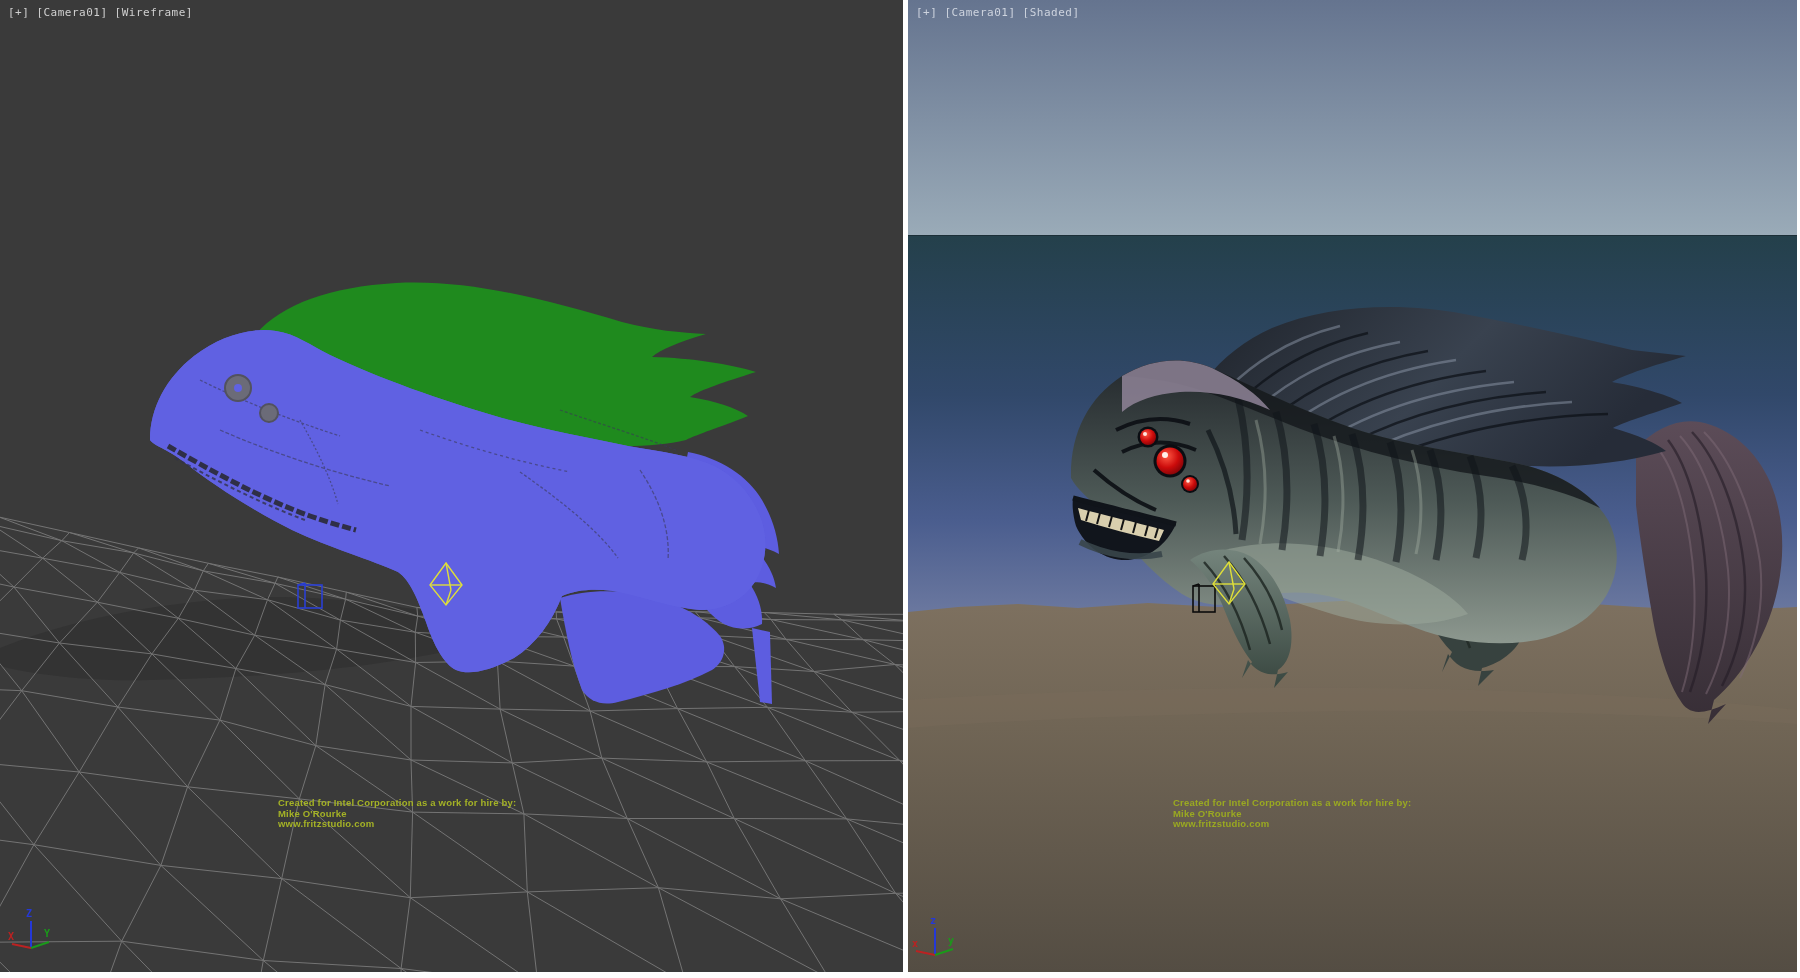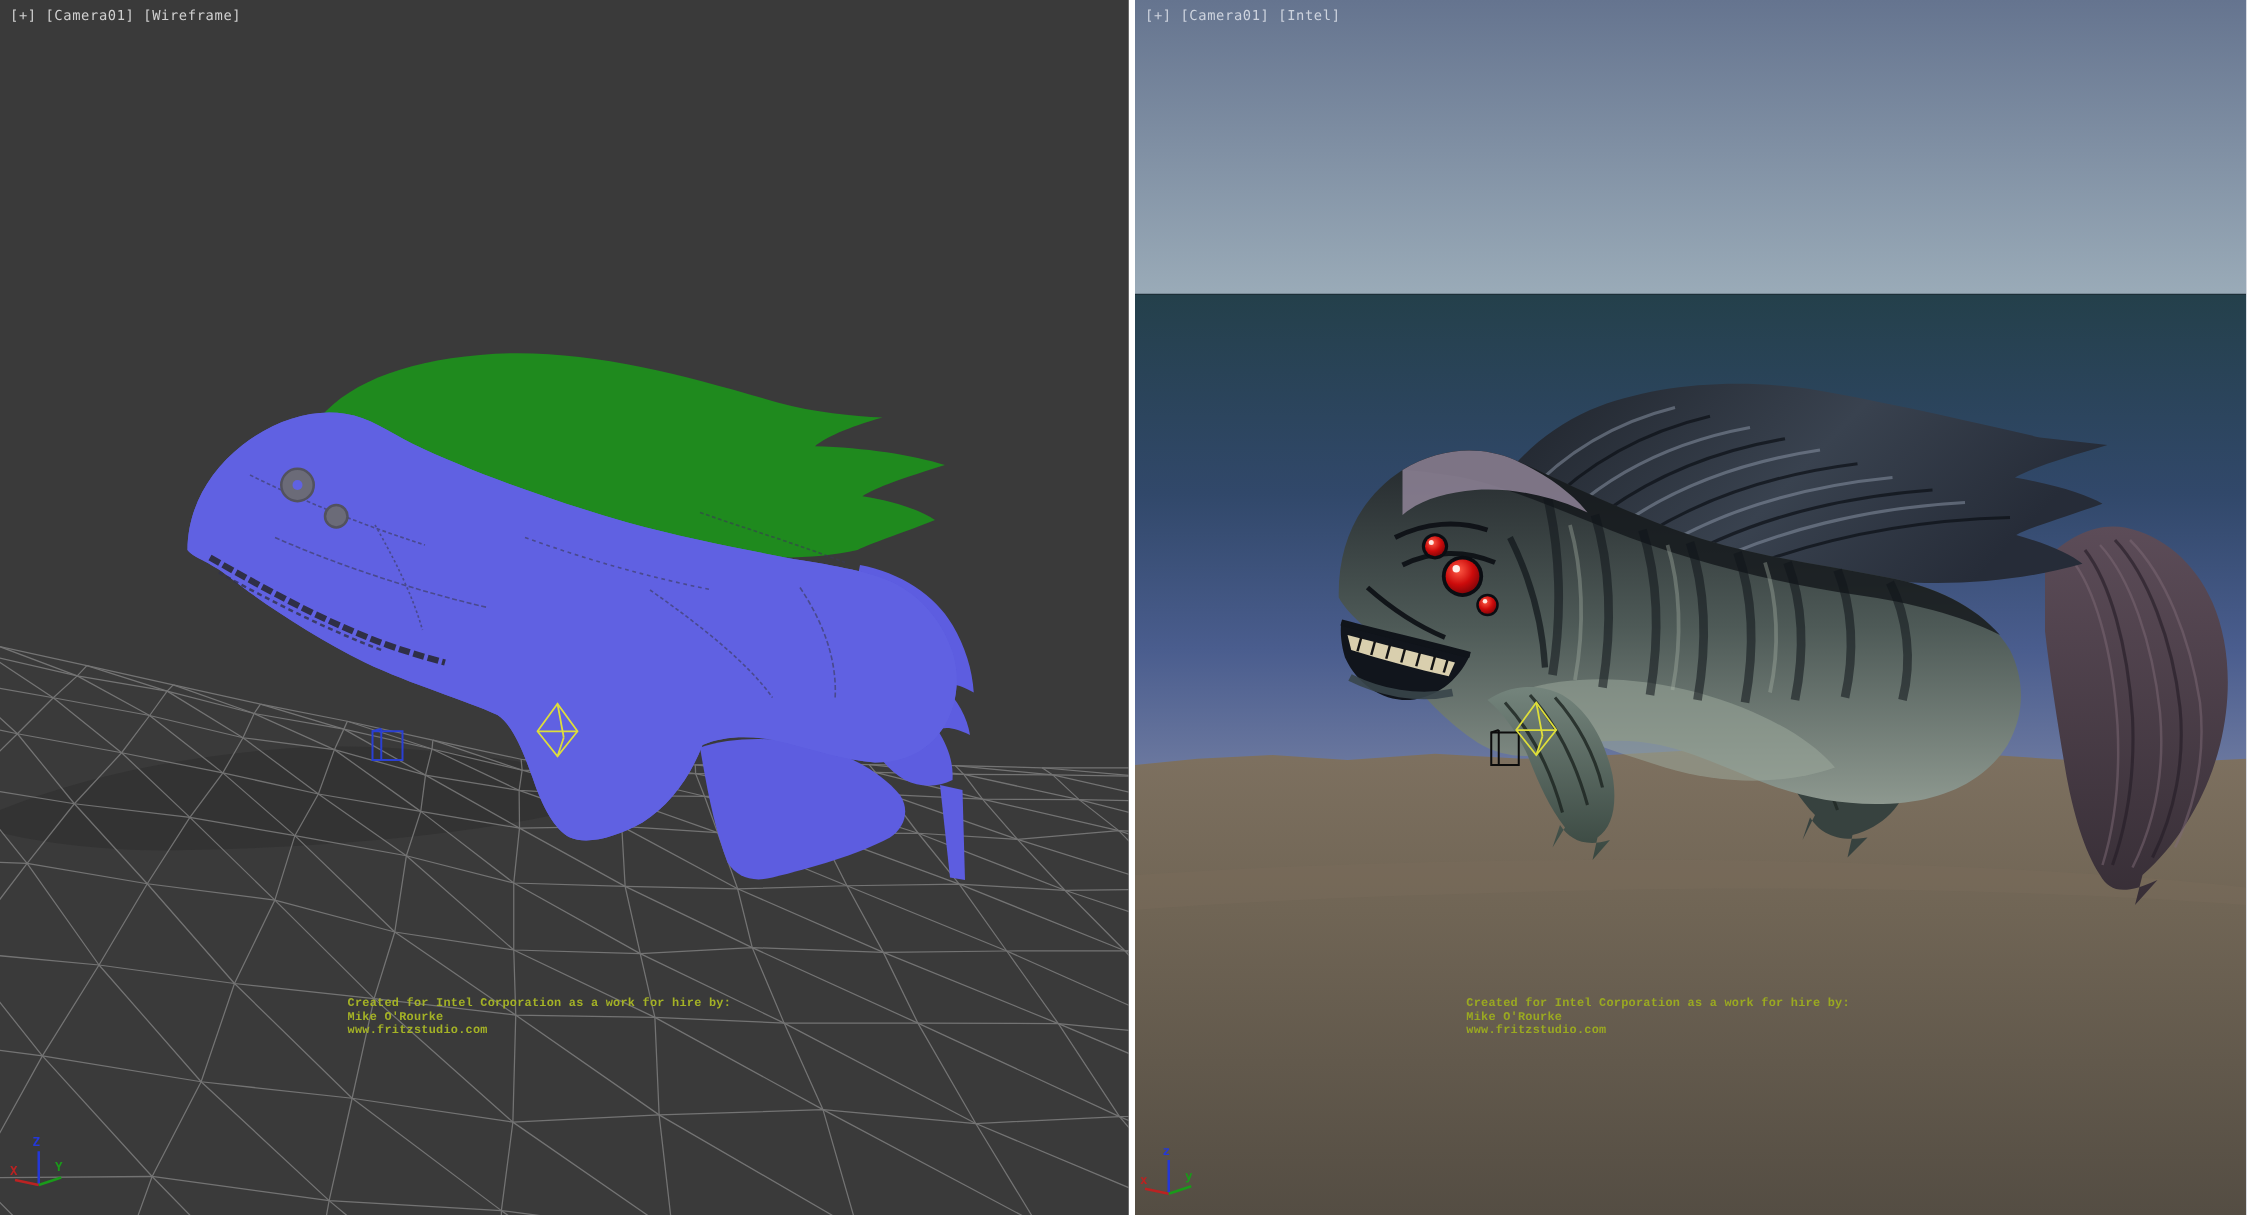--- a/index.html
+++ b/index.html
@@ -7,21 +7,21 @@
         font-family:"DejaVu Sans",sans-serif;}
   .viewport{position:absolute;top:0;height:972px;overflow:hidden;}
   .vp-left{left:0;width:903px;background:#3a3a3a;}
   .vp-right{left:908px;width:889px;background:#65748f;}
   .viewport svg{position:absolute;left:0;top:0;}
   .vp-label{position:absolute;top:6px;left:8px;display:flex;gap:7px;z-index:6;
             font-family:"DejaVu Sans Mono",monospace;font-size:11px;letter-spacing:.5px;}
   .vp-left .vp-label{color:#d0d0d0;}
   .vp-right .vp-label{color:#cdd3de;}
   .vp-label span{cursor:default;}
-  .credit{position:absolute;z-index:5;font-family:Liberation Mono, monospace;
+  .credit{position:absolute;z-index:5;font-family:Liberation Sans, sans-serif;
           font-size:9.5px;font-weight:bold;line-height:10.5px;letter-spacing:.2px;
           color:#a4b226;white-space:nowrap;}
   .vp-left .credit{left:278px;top:798px;}
   .vp-right .credit{left:265px;top:798px;color:#9aa921;}
   .axis-label{font-family:"DejaVu Sans Mono",monospace;font-size:10px;font-weight:bold;}
 </style>
 </head>
 <body>
 
 <div class="page">
@@ -150,21 +150,21 @@
       <div>Created for Intel Corporation as a work for hire by:</div>
       <div>Mike O'Rourke</div>
       <div>www.fritzstudio.com</div>
     </div>
   </div>
 
   <div class="viewport vp-right">
     <div class="vp-label">
       <span>[+]</span>
       <span>[Camera01]</span>
-      <span>[Intel]</span>
+      <span>[Shaded]</span>
     </div>
 
     <svg width="889" height="972" viewBox="0 0 889 972">
       <defs>
         <linearGradient id="skyG" x1="0" y1="0" x2="0" y2="1">
           <stop offset="0" stop-color="#65748f"></stop>
             <stop offset="1" stop-color="#9aabb8"></stop>
         </linearGradient>
         <linearGradient id="seaG" x1="0" y1="0" x2="0" y2="1">
           <stop offset="0" stop-color="#24404b"></stop>

